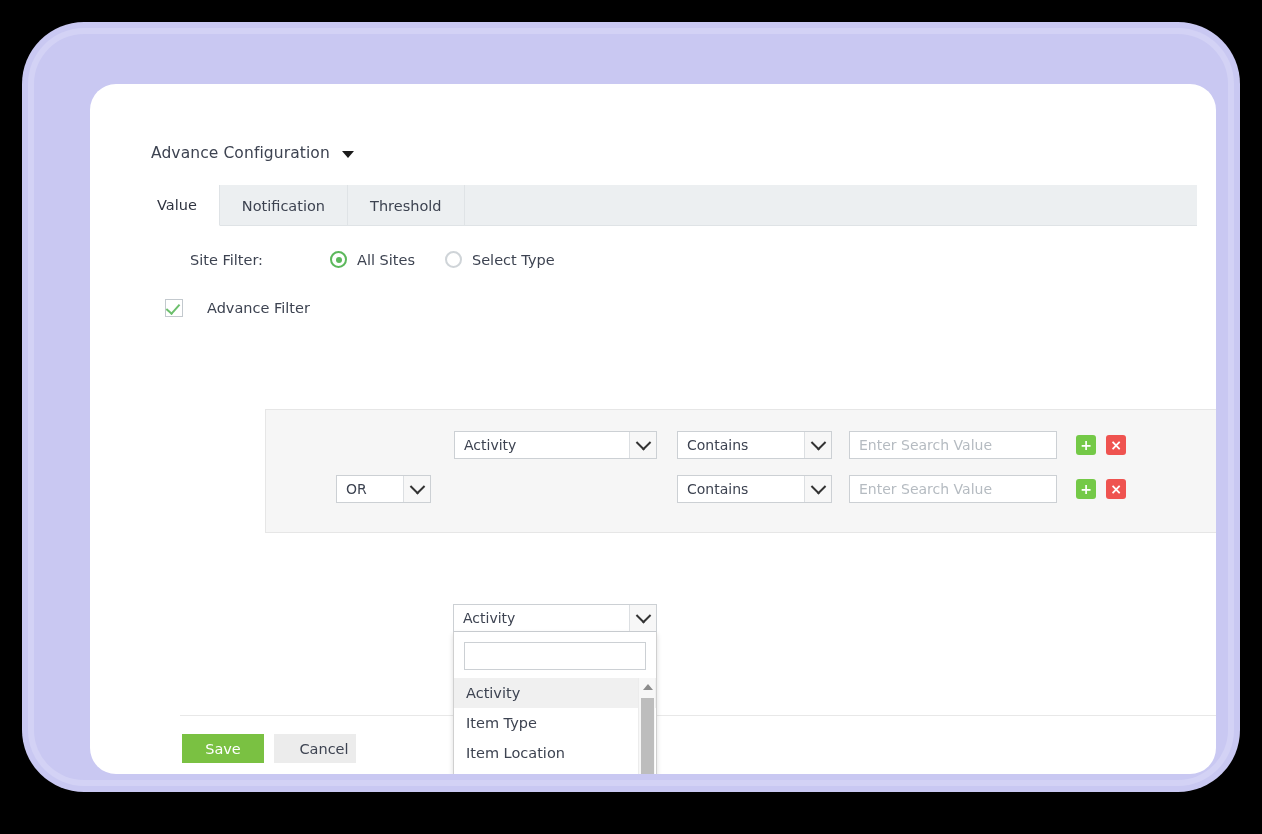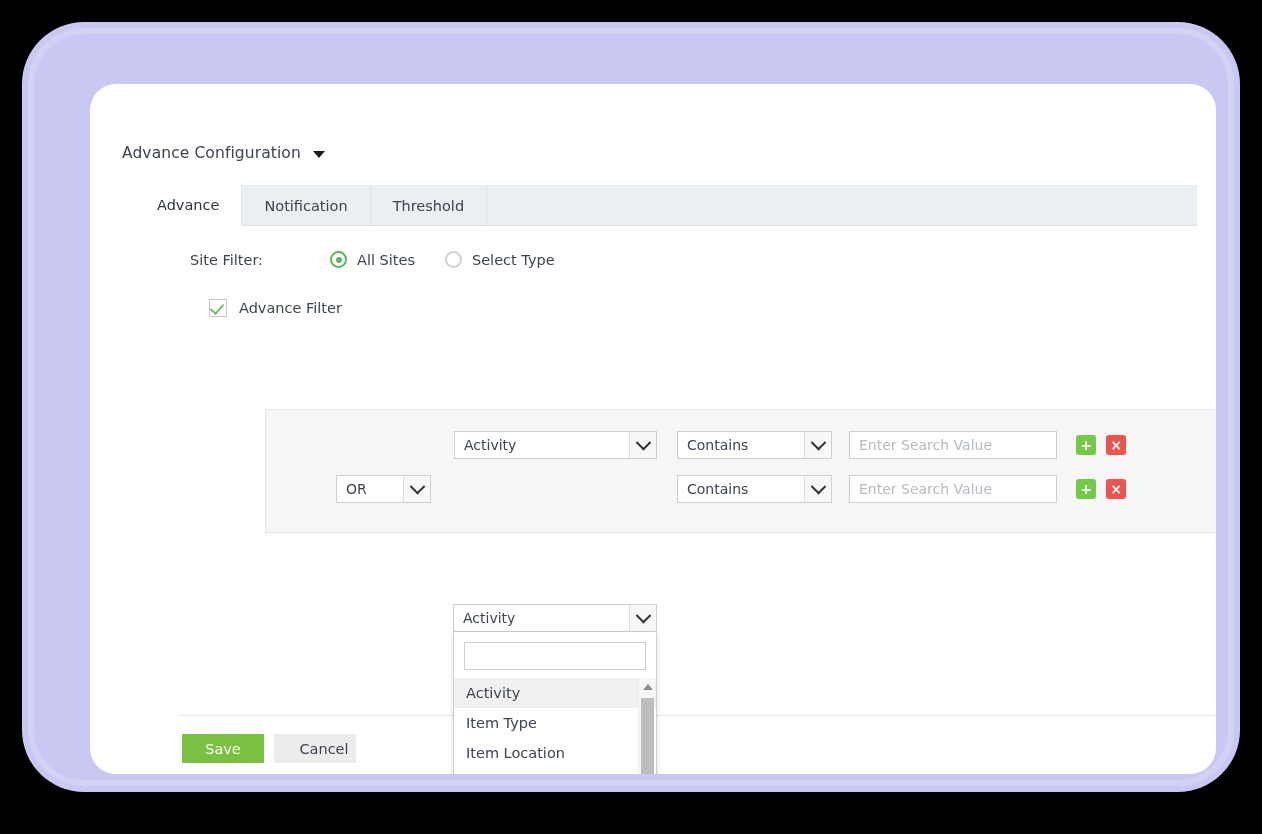--- a/index.html
+++ b/index.html
@@ -41,21 +41,21 @@
     left: 68px; top: 62px;
     width: 1126px; height: 690px;
     background: #ffffff;
     border-radius: 26px;
     overflow: hidden;
   }
 
   
   #adv-config {
     position: absolute;
-    left: 32px; top: 60px;
+    left: 61px; top: 60px;
     display: flex;
     align-items: center;
     gap: 12px;
     cursor: pointer;
     user-select: none;
   }
   #adv-config .label {
     font-size: 15.5px;
     color: #3d4351;
     letter-spacing: 0.1px;
@@ -149,24 +149,23 @@
     font-size: 14.5px;
     color: #3d4351;
   }
 
   
   #adv-filter-row {
     position: absolute;
     left: 30px; top: 73px;
     display: flex;
     align-items: center;
-    gap: 12px;
-    cursor: pointer;
-    user-select: none;
-    margin-left: 44px;
+    gap: 24px;
+    cursor: pointer;
+    user-select: none;
   }
   .checkbox {
     width: 18px; height: 18px;
     border: 1px solid #c3c9ce;
     background: #fff;
     box-sizing: border-box;
     position: relative;
     flex: none;
   }
   .checkbox.checked::after {
@@ -411,21 +410,21 @@
 
   <div id="card">
 
     <div id="adv-config">
       <span class="label">Advance Configuration</span>
       <span class="caret-down"></span>
     </div>
 
     <div id="tabbar">
       <div class="tab active">
-        <span>Advance</span>
+        <span>Value</span>
       </div>
       <div class="tab">
         <span>Notification</span>
       </div>
       <div class="tab">
         <span>Threshold</span>
       </div>
     </div>
 
     <div id="tabbody">

